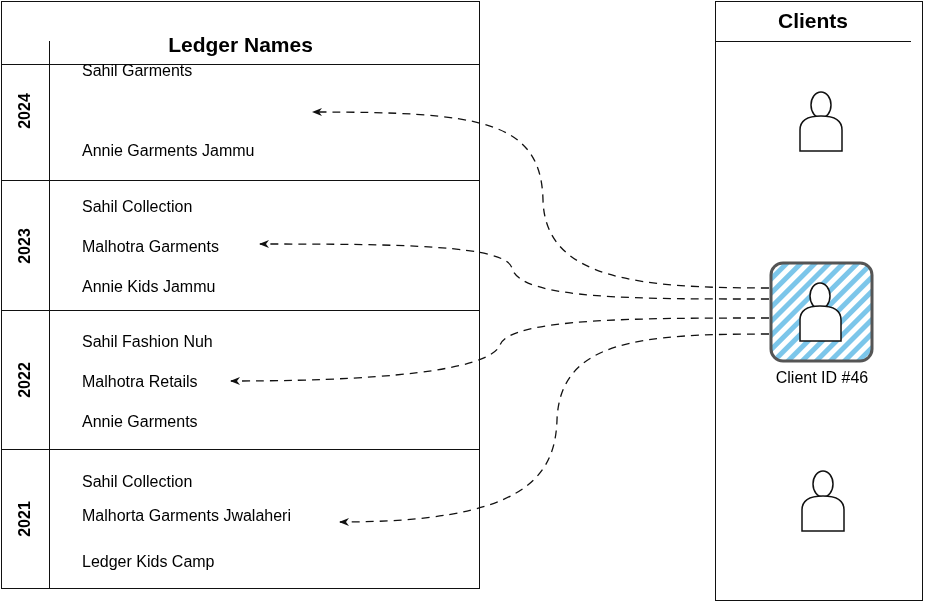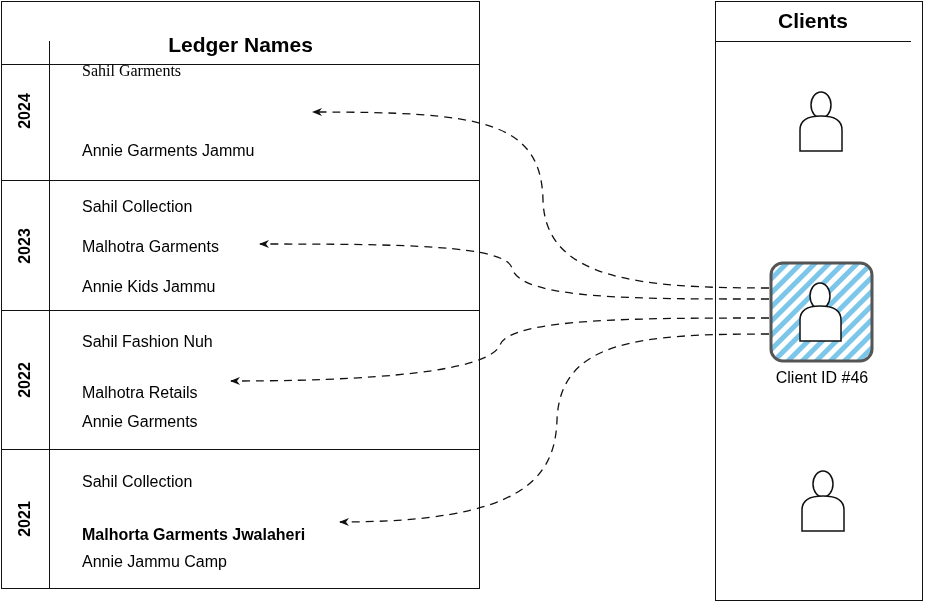--- a/index.html
+++ b/index.html
@@ -19,49 +19,49 @@
 </head>
 <body>
 
 <div class="abs ledger-table"></div>
 <div class="abs ledger-title">Ledger Names</div>
 
 <div class="abs year-band" style="top:41px;height:140px;">
   <div class="abs year-label-cell">
       <span class="year-label">2024</span>
     </div>
-  <div class="abs ledger-item" style="top:21px;font-family:Liberation Serif, serif;">Sahil Garments</div>
+  <div class="abs ledger-item" style="top:21px;">Sahil Garments</div>
   <div class="abs ledger-item" style="top:101px;">Annie Garments Jammu</div>
 </div>
 
 <div class="abs year-band" style="top:181px;height:130px;">
   <div class="abs year-label-cell">
       <span class="year-label">2023</span>
     </div>
   <div class="abs ledger-item" style="top:17px;">Sahil Collection</div>
   <div class="abs ledger-item" style="top:57px;">Malhotra Garments</div>
   <div class="abs ledger-item" style="top:97px;">Annie Kids Jammu</div>
 </div>
 
 <div class="abs year-band" style="top:311px;height:139px;">
   <div class="abs year-label-cell">
       <span class="year-label">2022</span>
     </div>
   <div class="abs ledger-item" style="top:22px;">Sahil Fashion Nuh</div>
-  <div class="abs ledger-item" style="top:62px;margin-top:11px;">Malhotra Retails</div>
+  <div class="abs ledger-item" style="top:62px;">Malhotra Retails</div>
   <div class="abs ledger-item" style="top:102px;">Annie Garments</div>
 </div>
 
 <div class="abs year-band" style="top:450px;height:139px;">
   <div class="abs year-label-cell">
       <span class="year-label">2021</span>
     </div>
   <div class="abs ledger-item" style="top:23px;">Sahil Collection</div>
-  <div class="abs ledger-item" style="top:76px;font-weight:bold;">Malhorta Garments Jwalaheri</div>
-  <div class="abs ledger-item" style="top:103px;">Annie Jammu Camp</div>
+  <div class="abs ledger-item" style="top:57px;">Malhorta Garments Jwalaheri</div>
+  <div class="abs ledger-item" style="top:103px;">Ledger Kids Camp</div>
 </div>
 
 <div class="abs clients-table"></div>
 <div class="abs clients-title">Clients</div>
 
 <svg width="927" height="602" viewBox="0 0 927 602">
   <defs>
     <pattern id="hatch" patternUnits="userSpaceOnUse" width="10" height="10" patternTransform="rotate(45)">
       <rect width="10" height="10" fill="#ffffff"></rect>
       <rect width="5" height="10" fill="#7cc6ea"></rect>

